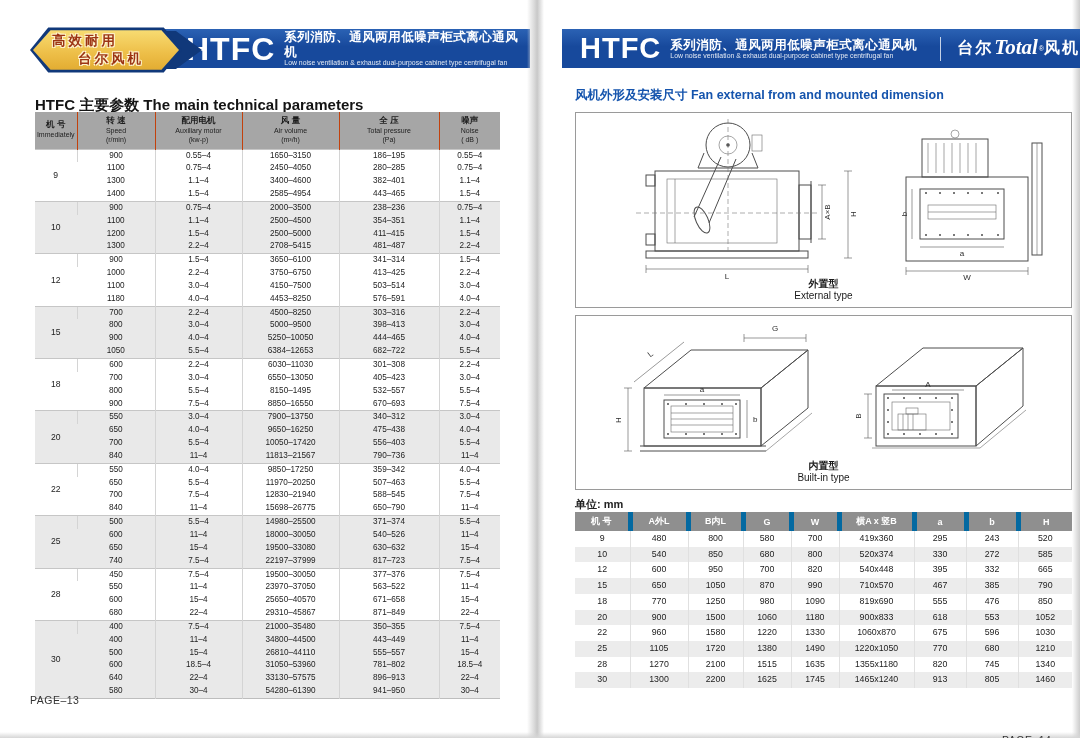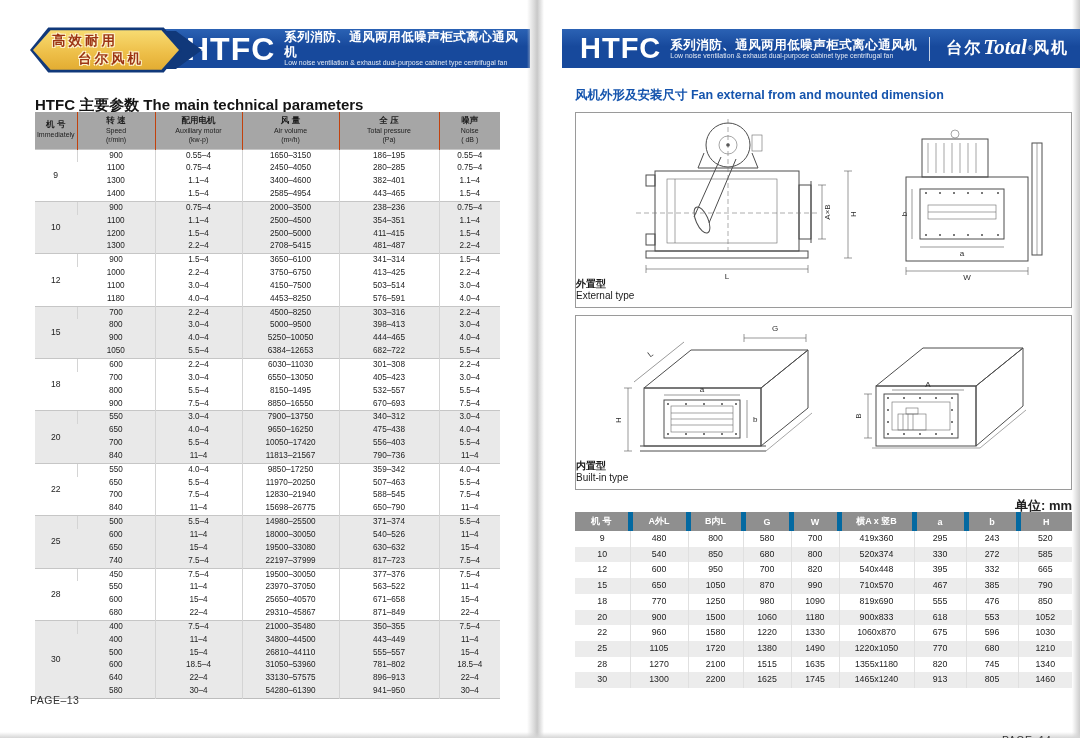--- a/index.html
+++ b/index.html
@@ -18,21 +18,21 @@
   
   .banner { position:absolute; top:29px; height:39px; background:linear-gradient(180deg,#2b62b4 0%, #17499c 45%);
     display:flex; align-items:center; color:#fff; }
   .banner-left { left:84px; width:446px; padding-left:102px; }
   .banner-right { left:562px; width:518px; padding-left:18px; }
   .htfc { font-size:32px; font-weight:800; letter-spacing:1px; line-height:1; color:#fff; }
   .banner-right .htfc { font-size:29px; }
   .banner-sub { margin-left:9px; }
   .banner-sub .cn { font-size:12.5px; font-weight:bold; letter-spacing:0.5px; line-height:1.15; }
   .banner-sub .en { font-size:6.9px; opacity:.88; line-height:1.1; }
-  .brand { margin-left:auto; padding-right:11px; display:flex; align-items:center; }
+  .brand { margin-left:auto; padding-right:0; display:flex; align-items:center; }
   .brand-divider { width:1px; height:24px; background:rgba(255,255,255,.75); margin-right:16px; }
   .brand .bcn { font-size:16px; font-weight:bold; letter-spacing:2px; }
   .brand .latin { font-family:"Liberation Serif", serif; font-style:italic; font-weight:bold; font-size:21px; margin:0 1px; position:relative; top:-1px; }
   .brand .reg { font-size:7px; vertical-align:super; }
 
   
   .badge { position:absolute; left:30px; top:26px; width:152px; height:48px; z-index:3; }
   .badge-tail { position:absolute; right:-20px; top:5px; width:62px; height:38px; background:#10387a;
     clip-path:polygon(0 0, 58% 0, 100% 50%, 58% 100%, 0 100%, 42% 50%); }
   .badge-outer { position:absolute; inset:0; background:#10387a;
@@ -59,32 +59,32 @@
   .ltable td:first-child { border-left:none; }
   .ltable tr.shade td { background:#e9e9e9; }
   .ltable tr.gstart td { border-top:1px solid #c6c6c6; }
   .ltable tbody { border-bottom:1px solid #bdbdbd; }
   .ltable .model-cell { font-size:8.6px; }
 
   
   .figbox { position:absolute; left:575px; width:497px; border:1px solid #9a9a9a; background:#fff; }
   .figbox1 { top:112px; height:196px; }
   .figbox2 { top:315px; height:175px; }
-  .fig-caption { position:absolute; left:0; right:0; bottom:5px; text-align:left; color:#1a1a1a; }
+  .fig-caption { position:absolute; left:0; right:0; bottom:5px; text-align:center; color:#1a1a1a; }
   .fig-caption .cap-cn { font-size:10px; font-weight:bold; display:block; line-height:1.2; }
   .fig-caption .cap-en { font-size:10px; display:block; line-height:1.2; }
   .figbox svg { display:block; }
   .dwg { stroke:#4d4d4d; stroke-width:1; fill:none; }
   .dwg-thin { stroke:#6a6a6a; stroke-width:0.6; fill:none; }
   .dwg-dash { stroke:#777; stroke-width:0.6; fill:none; stroke-dasharray:5 3; }
   .dim { stroke:#555; stroke-width:0.6; fill:none; }
   .dimtxt { font-size:8px; fill:#2b2b2b; stroke:none; }
   .bolt { fill:#4d4d4d; stroke:none; }
 
-  .unit-note { position:absolute; left:575px; top:497px; width:497px; text-align:right; font-size:13px; font-weight:bold; color:#222; }
+  .unit-note { position:absolute; left:575px; top:497px; width:497px; text-align:left; font-size:11px; font-weight:bold; color:#222; }
 
   
   .right-table-wrap { position:absolute; left:575px; top:512px; width:497px; }
   .rtable th { background:#8f8f8f; color:#fff; font-size:9px; font-weight:bold; height:19px;
     border-left:5px solid #0369a1; white-space:nowrap; }
   .rtable th:first-child { border-left:none; }
   .rtable td { font-size:8.8px; color:#222; text-align:center; height:15.7px; line-height:15.7px;
     border-left:1px solid #e0e0e0; white-space:nowrap; }
   .rtable td:first-child { border-left:none; }
   .rtable tr.shade td { background:#ececec; }

